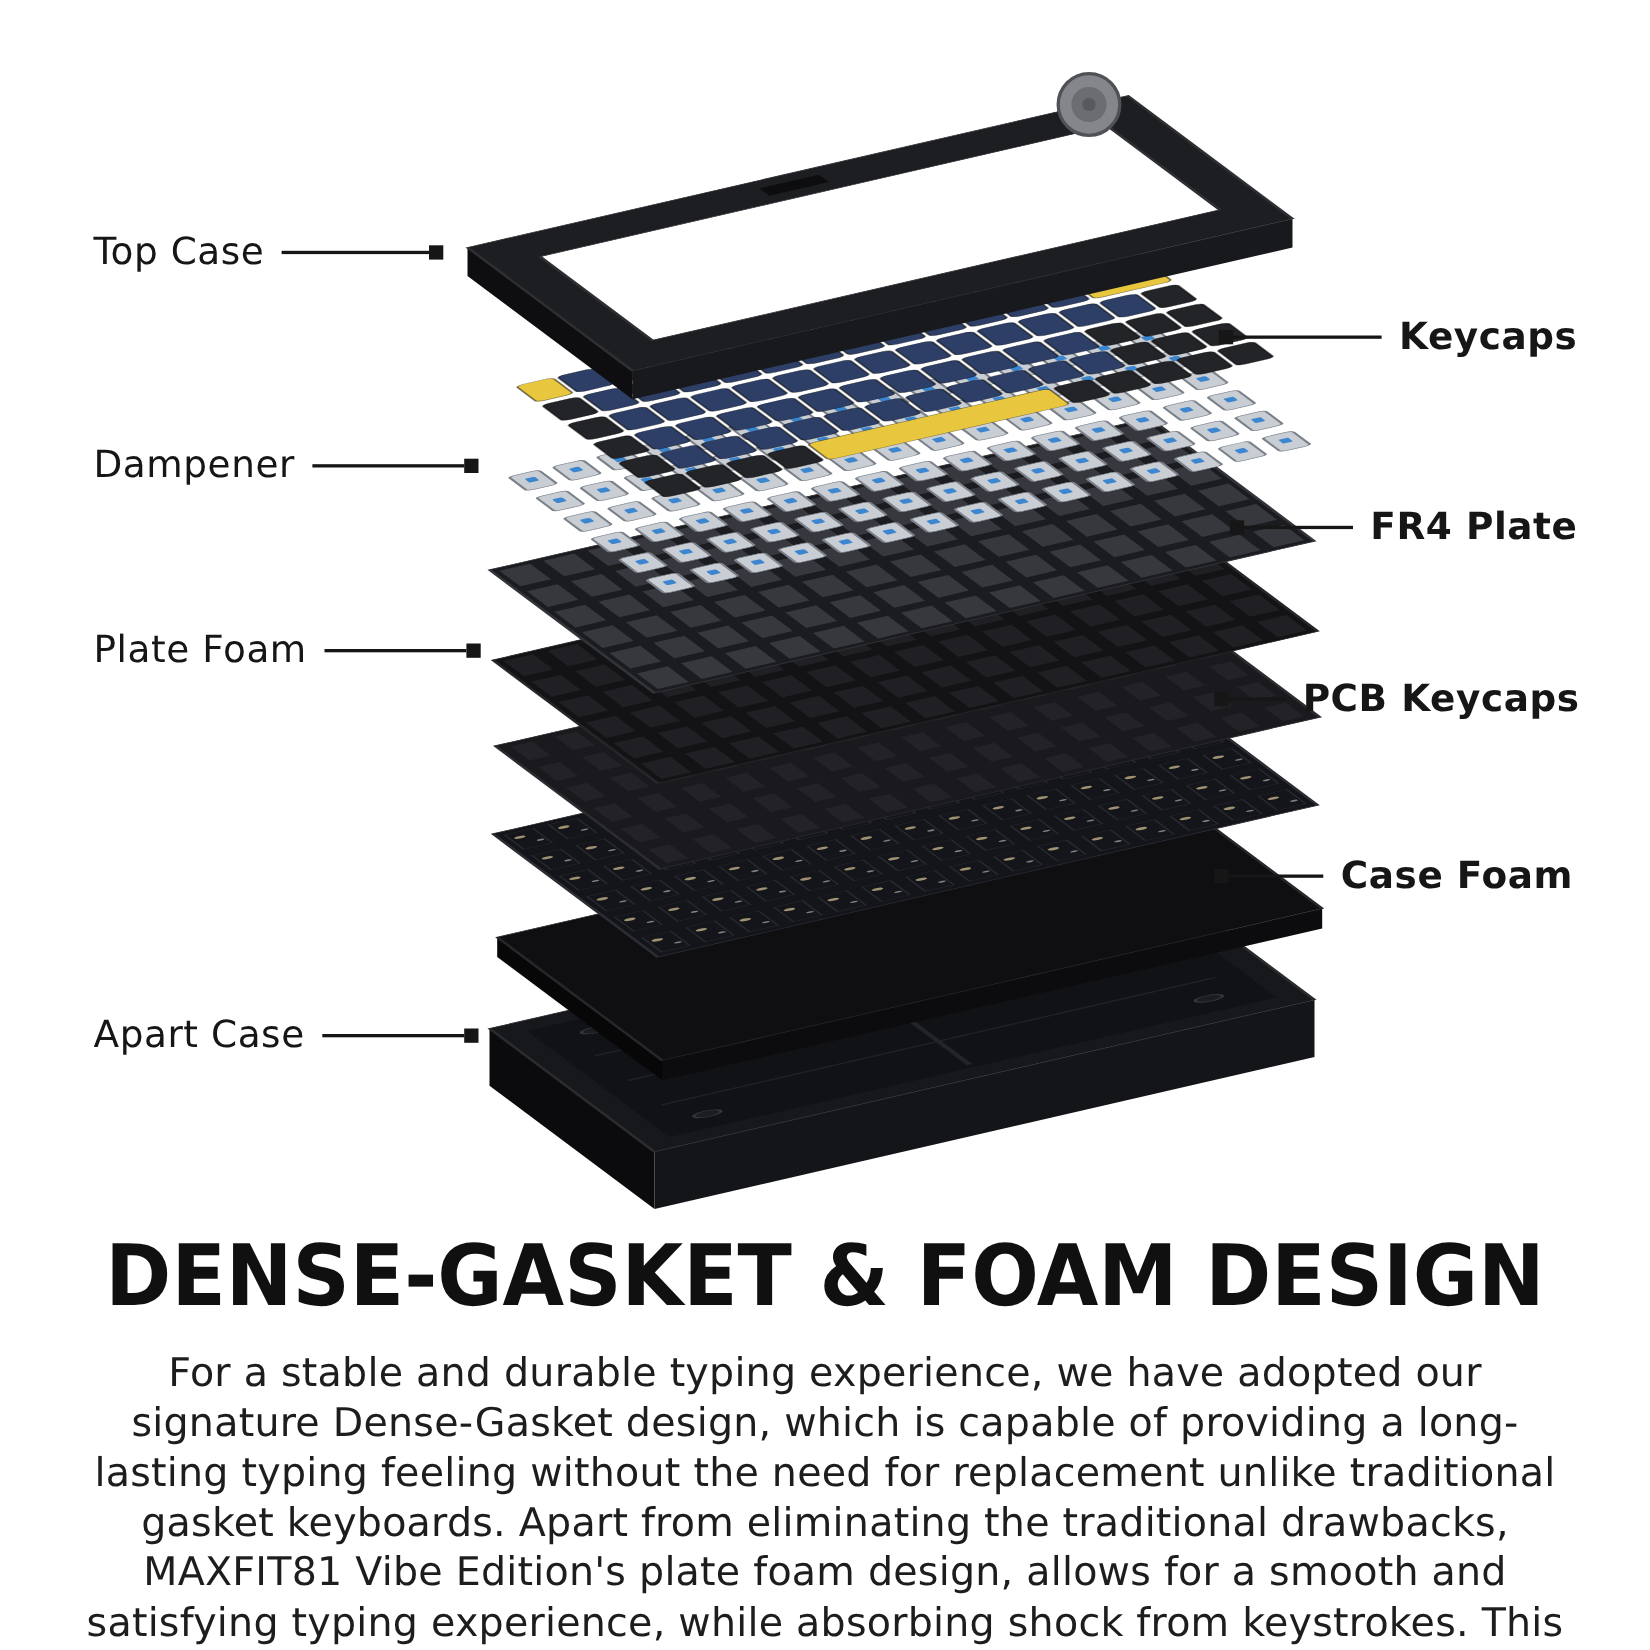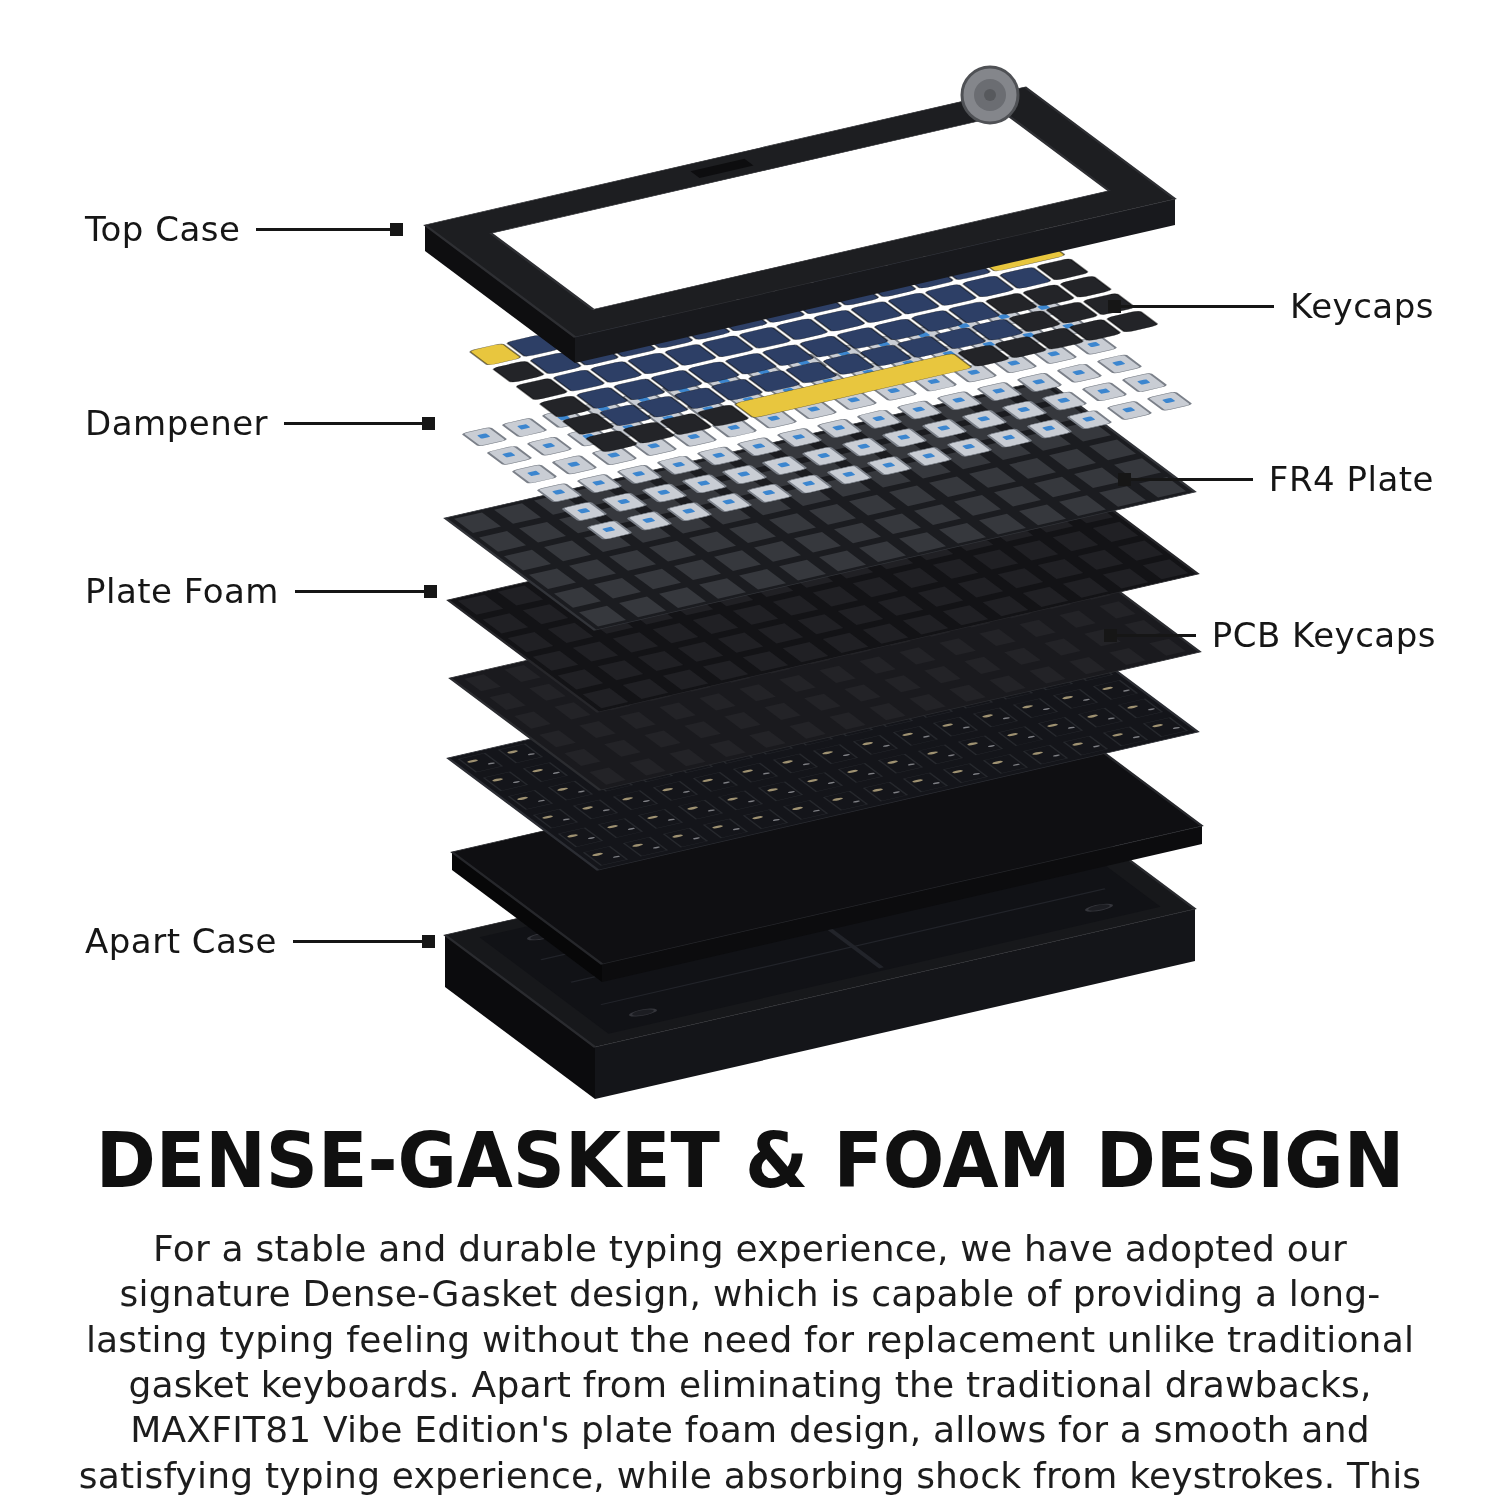--- a/index.html
+++ b/index.html
@@ -5,21 +5,21 @@
   html,body{margin:0;padding:0;}
   body{
     width:1500px;height:1500px;position:relative;overflow:hidden;
     background:#ffffff;font-family:"DejaVu Sans", "Liberation Sans", sans-serif;
   }
   .stage{position:absolute;inset:0;}
   svg.diagram{position:absolute;left:0;top:0;}
   .callout{position:absolute;display:flex;align-items:center;height:42px;}
   .callout .txt{font-size:34px;color:#161616;white-space:nowrap;letter-spacing:.5px;}
   .callout.left .txt{margin-right:16px;}
-  .callout.right .txt{margin-left:16px;}
+  .callout.right .txt{margin-left:16px;font-weight:bold;}
   .callout .line{flex:1;height:3px;background:#161616;}
   .callout .sq{width:13px;height:13px;background:#161616;flex:0 0 auto;}
   h1.heading{
     position:absolute;top:1116px;left:0;width:1500px;margin:0;text-align:center;
     font-size:77px;font-weight:800;color:#101010;letter-spacing:0px;
     transform:scaleX(.94);transform-origin:center;white-space:nowrap;
   }
   p.bodytext{
     position:absolute;top:1226px;left:70px;width:1360px;margin:0;text-align:center;
     font-size:36px;line-height:1.26;color:#1d1d1d;letter-spacing:.2px;
@@ -947,17 +947,22 @@
   <div class="callout right" style="left:1118px;top:458px;width:316px">
     <span class="sq"></span>
     <span class="line"></span>
     <span class="txt">FR4 Plate</span>
   </div>
   <div class="callout right" style="left:1104px;top:614px;width:332px">
     <span class="sq"></span>
     <span class="line"></span>
     <span class="txt">PCB Keycaps</span>
   </div>
+  <div class="callout right" style="left:1104px;top:775px;width:326px">
+    <span class="sq"></span>
+    <span class="line"></span>
+    <span class="txt">Case Foam</span>
+  </div>
 
   <h1 class="heading">DENSE-GASKET &amp; FOAM DESIGN</h1>
   <p class="bodytext">For a stable and durable typing experience, we have adopted our signature Dense-Gasket design, which is capable of providing a long-lasting typing feeling without the need for replacement unlike traditional gasket keyboards. Apart from eliminating the traditional drawbacks, MAXFIT81 Vibe Edition's plate foam design, allows for a smooth and satisfying typing experience, while absorbing shock from keystrokes. This keyboard also contains foam in the bottom layer of the case to reduce hallow sounds, and to enhance overall usability.</p>
 
 </div>
 
 </body></html>

